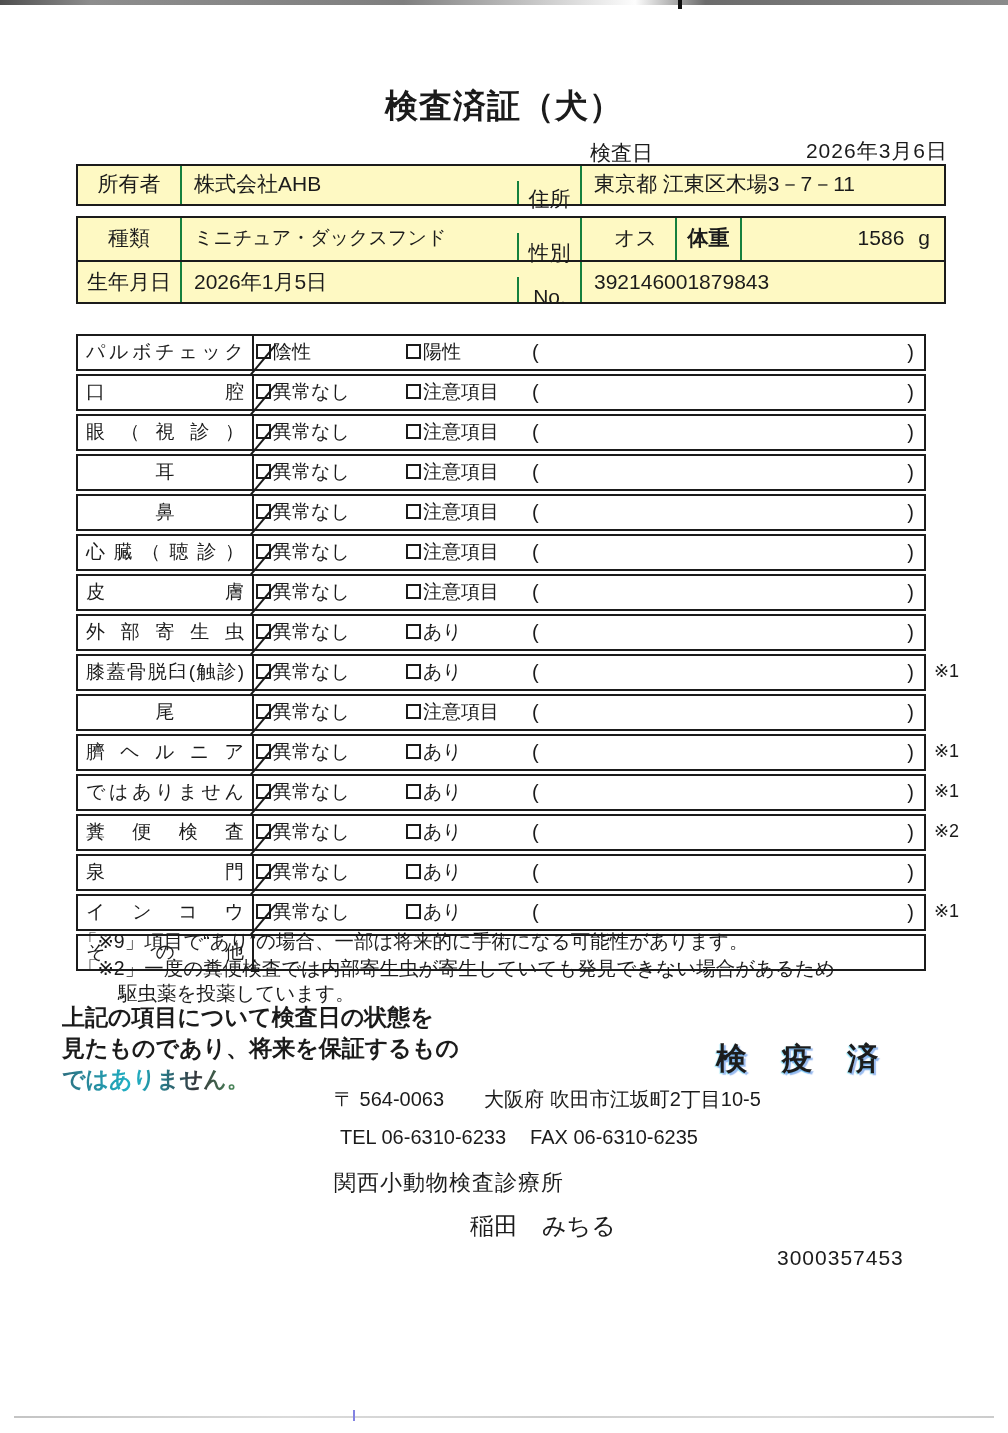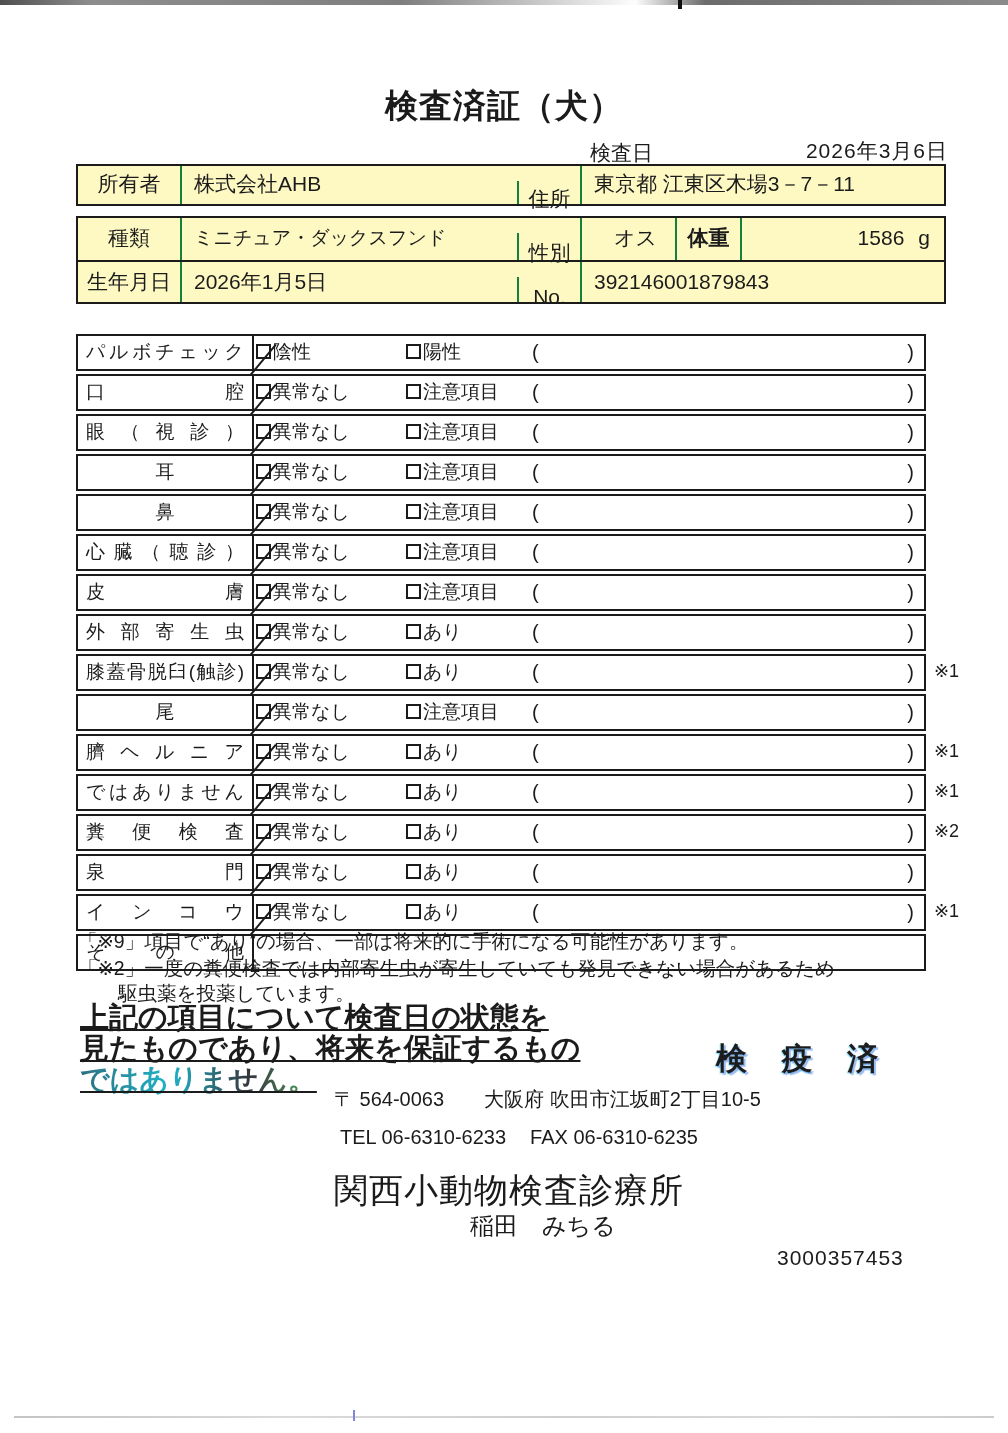--- a/index.html
+++ b/index.html
@@ -59,34 +59,34 @@
   .cb .slash { display:none; }
   .cb.checked .slash { display:block; position:absolute; width:40px; height:0;
     border-top:2px solid #181818; top:13px; left:-15px; transform:rotate(-50deg); }
   .paren { position:absolute; font-size:20px; }
   .paren-open { left:278px; } .paren-close { right:10px; }
   .row-mark { position:absolute; left:856px; top:4px; font-size:18px; white-space:nowrap; }
 
   .fn { position:absolute; left:78px; font-size:19.5px; white-space:nowrap; }
   .fn1 { top:928px; } .fn2 { top:955px; } .fn2b { top:980px; left:118px; }
 
-  .statement { position:absolute; top:1002px; left:80px; font-size:29px; font-weight:700;
-    line-height:31px; white-space:nowrap;text-decoration:underline; }
+  .statement { position:absolute; top:1002px; left:62px; font-size:23px; font-weight:700;
+    line-height:31px; white-space:nowrap; }
   .rainbow { background:linear-gradient(90deg,#2d6f80,#1fb4c9 18%,#35353a 34%,#54b06a 48%,#8b4fc0 60%,#2fa0b8 74%,#3a3a3f 90%);
     -webkit-background-clip:text; background-clip:text; color:transparent; }
 
   .stamp { position:absolute; top:1038px; left:716px; font-size:31px; font-weight:600;
     letter-spacing:13px; color:#1c1c1c; white-space:nowrap;
     text-shadow:2px 2px 1px rgba(70,130,225,.55), -1px 1px 1px rgba(0,190,235,.4); }
 
   .postal-line { position:absolute; top:1086px; left:334px; font-size:20px; white-space:nowrap; }
   .postal-code { margin-right:40px; }
   .tel-line { position:absolute; top:1126px; left:340px; font-size:20px; white-space:nowrap; }
   .tel { margin-right:24px; }
-  .clinic-name { position:absolute; top:1168px; left:334px; font-size:34px; letter-spacing:1px; white-space:nowrap; }
+  .clinic-name { position:absolute; top:1168px; left:334px; font-size:22px; letter-spacing:1px; white-space:nowrap; }
   .vet-name { position:absolute; top:1210px; left:470px; font-size:24px; white-space:nowrap; }
   .serial { position:absolute; top:1246px; left:777px; font-size:21px; letter-spacing:1px; }
 </style>
 </head>
 <body>
 
 <div class="page">
 
   <div class="top-strip"></div>
   <div class="top-tick"></div>

